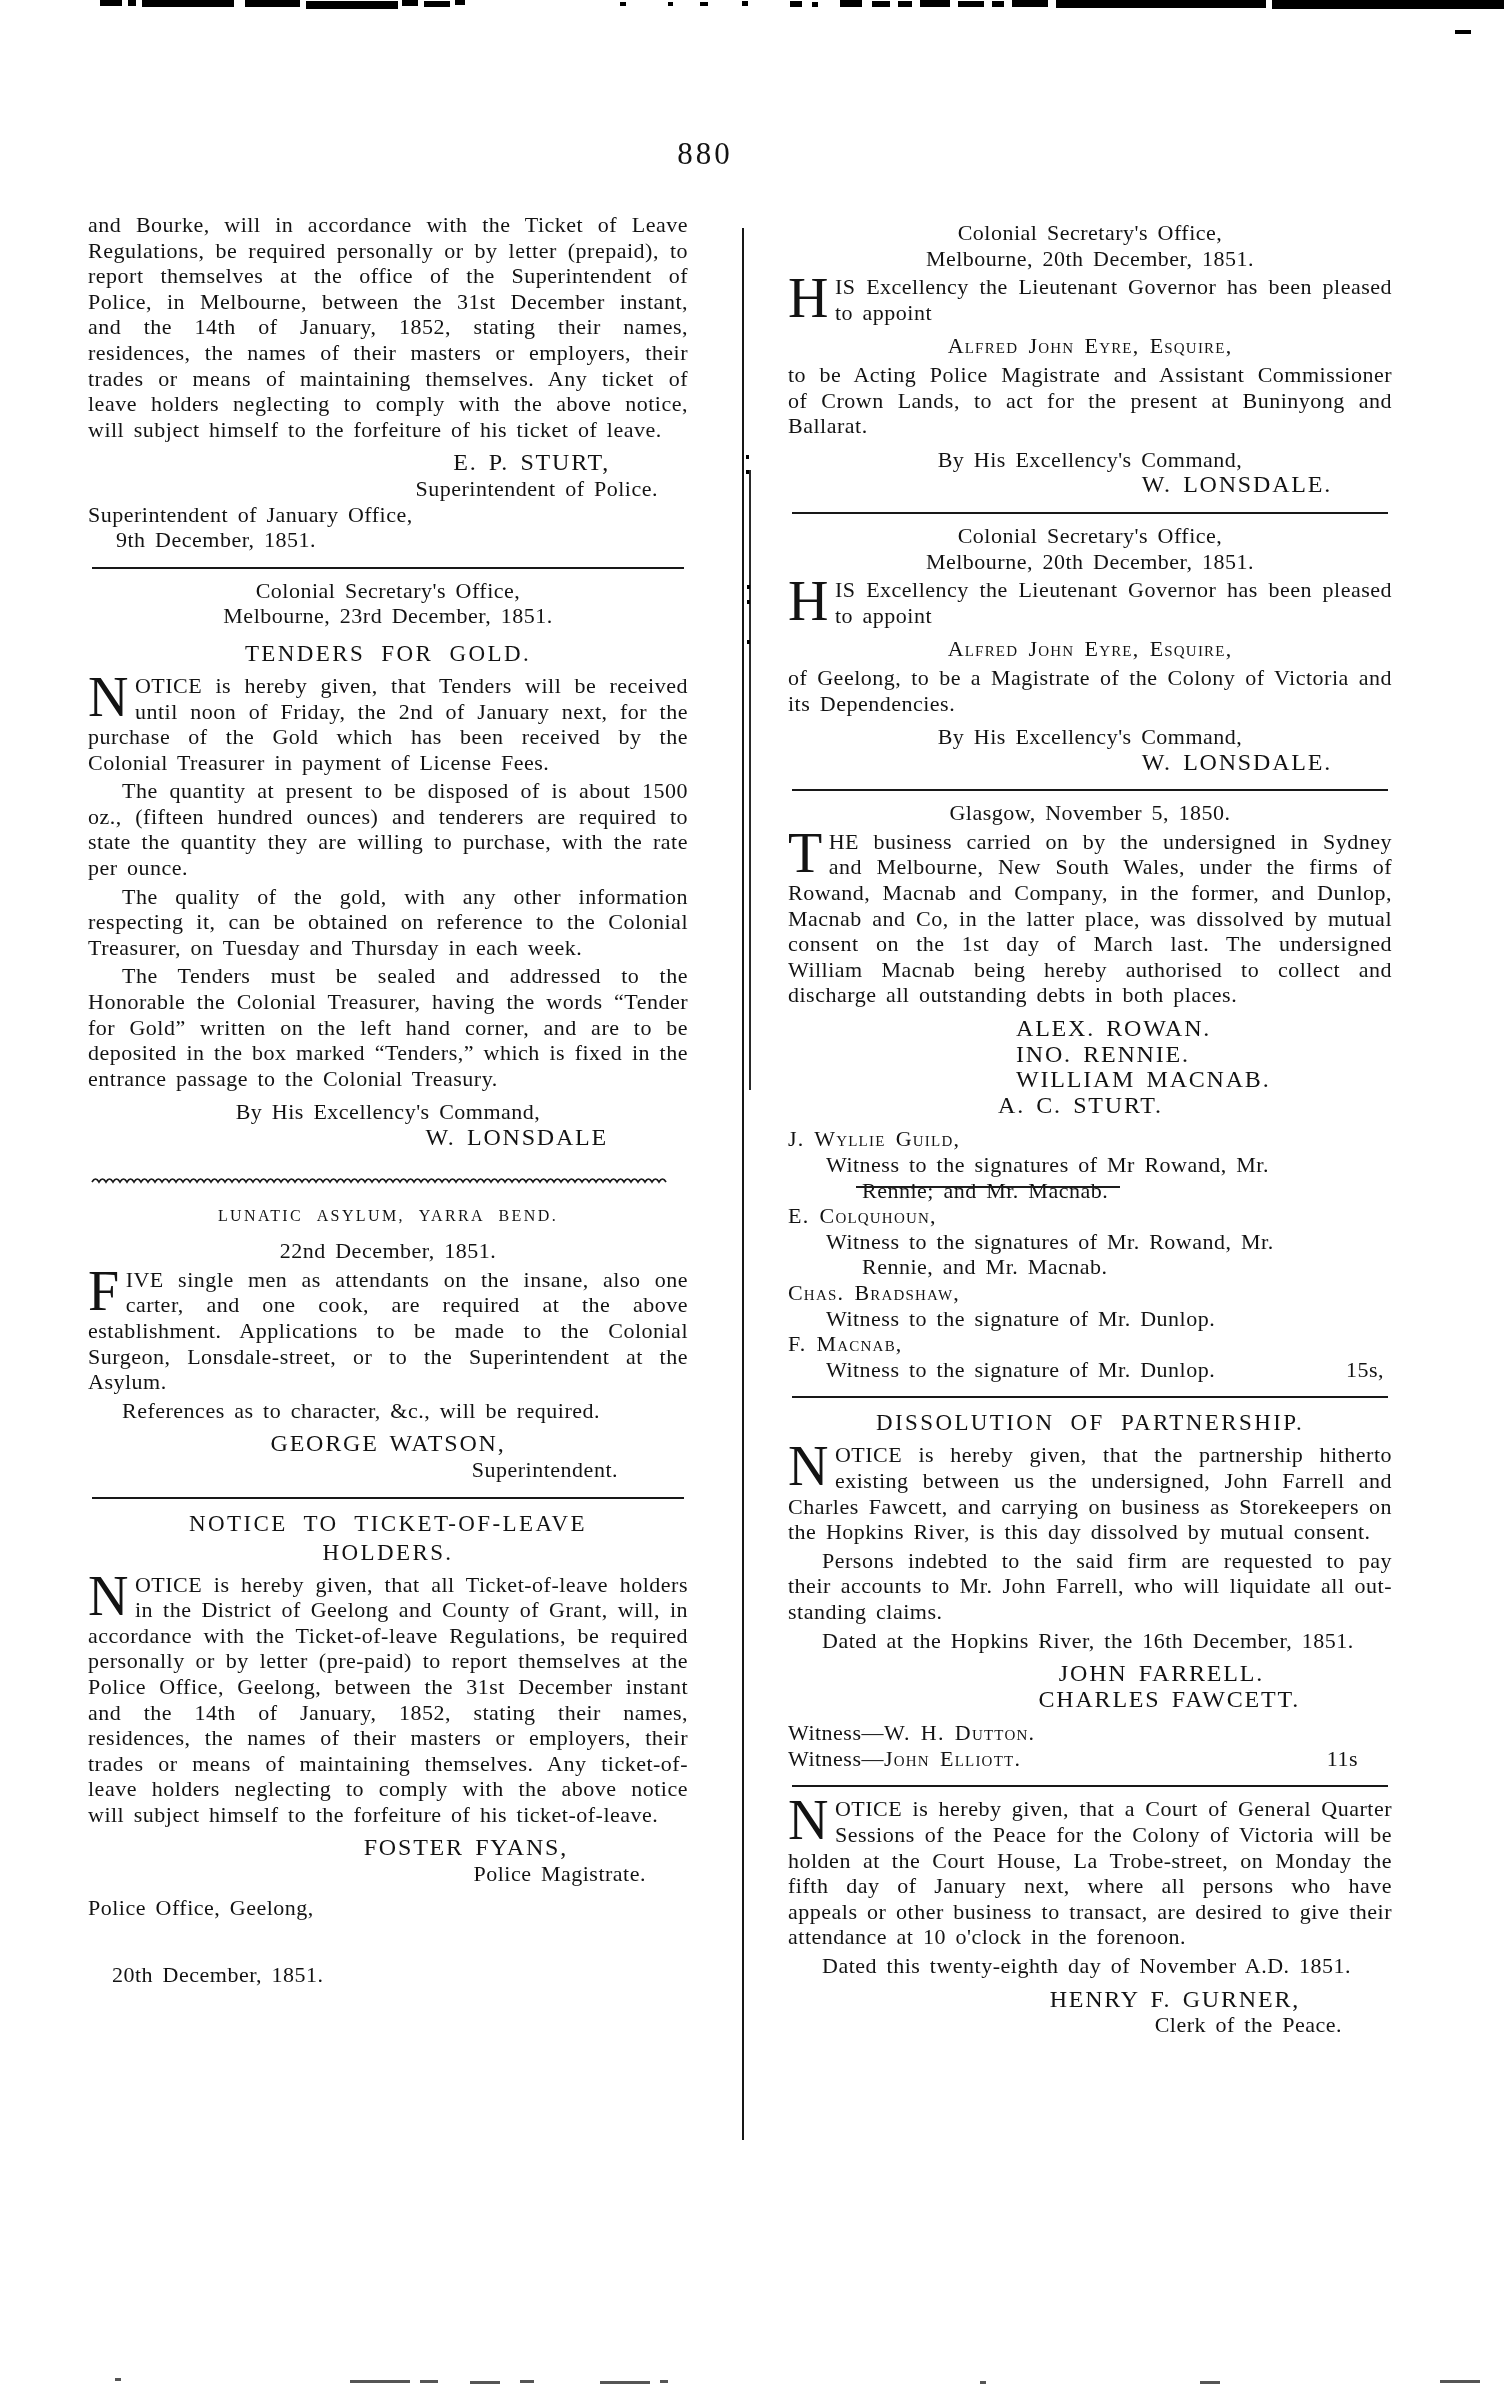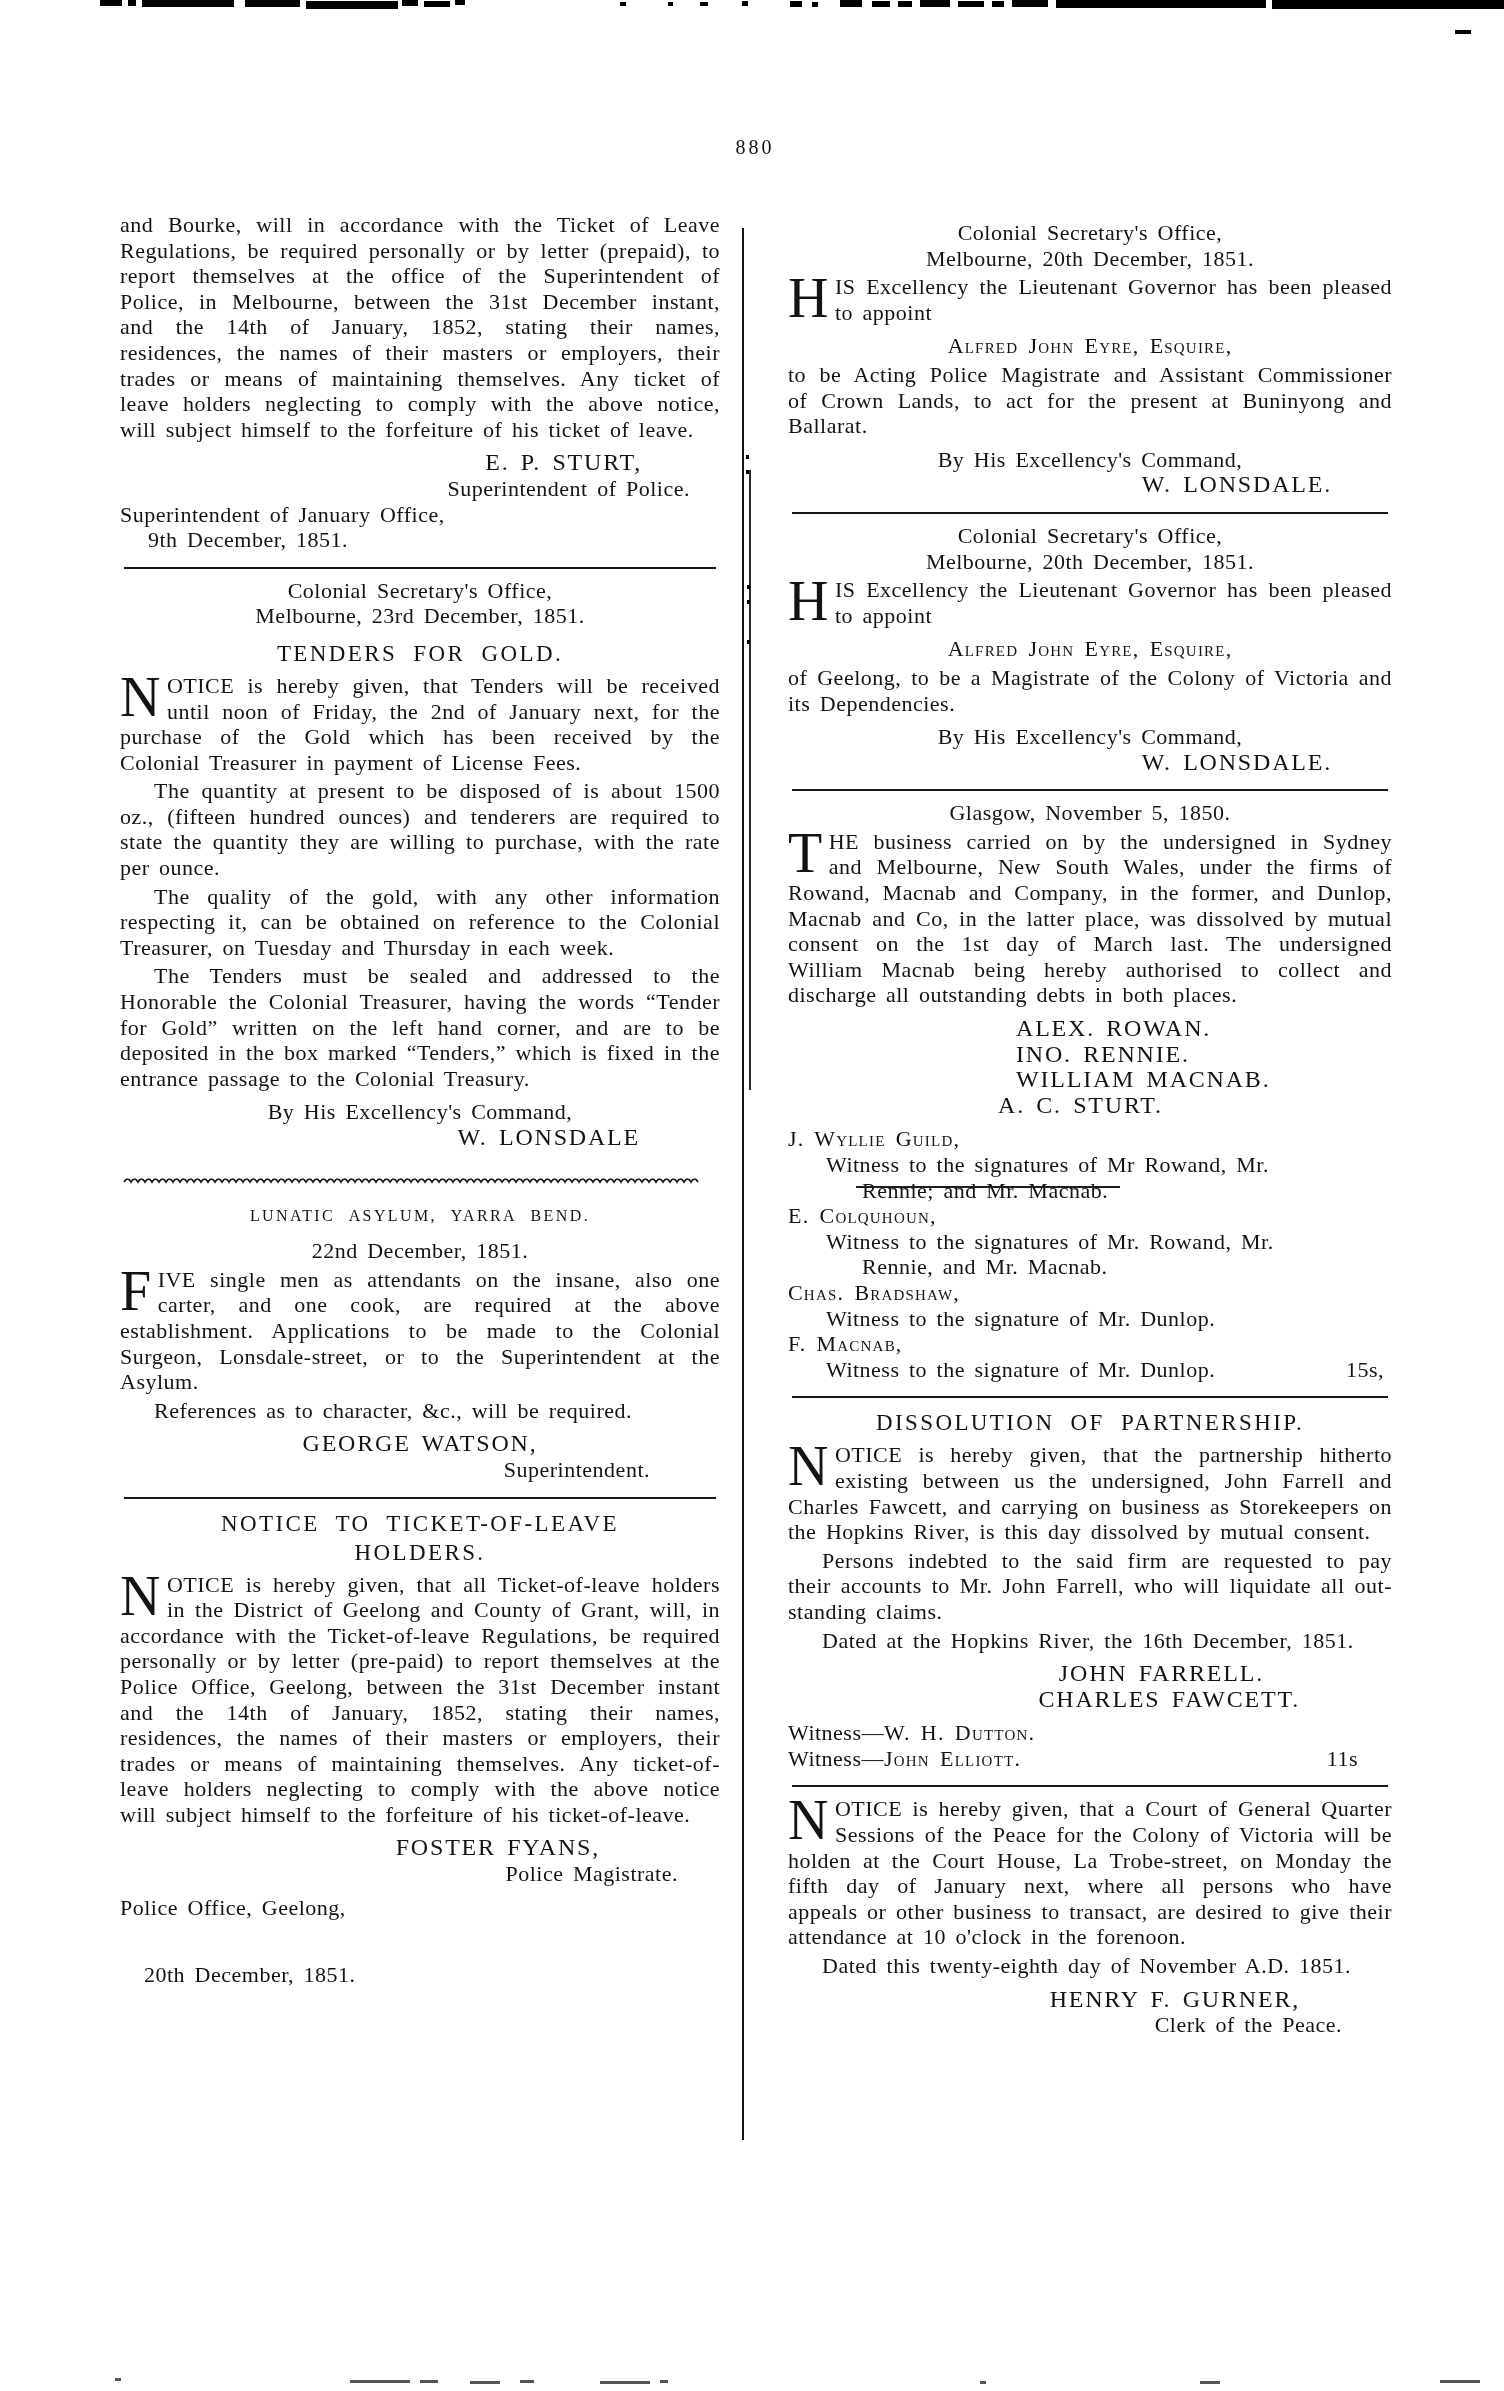--- a/index.html
+++ b/index.html
@@ -2,26 +2,26 @@
 <html><head>
 <meta charset="utf-8">
 <style>
   html,body{margin:0;padding:0;}
   body{
     width:1504px;height:2391px;position:relative;overflow:hidden;
     background:#ffffff;color:#131313;
     font-family:"Liberation Serif","DejaVu Serif",serif;
   }
   #page-number{
-    position:absolute;top:136px;left:700px;width:110px;text-align:center;
-    font-size:20px;letter-spacing:3px;
+    position:absolute;top:136px;left:650px;width:110px;text-align:center;
+    font-size:31px;letter-spacing:3px;
   }
   .col{position:absolute;top:212px;font-size:22px;line-height:25.6px;
        letter-spacing:.5px;word-spacing:3.5px;}
-  #left-col{left:120px;width:600px;}
+  #left-col{left:88px;width:600px;}
   #right-col{left:788px;width:604px;}
   .para{text-align:justify;margin-top:3px;}
   .para.ind{text-indent:34px;}
   .para.first{margin-top:0;}
   .dropcap{float:left;font-size:56px;line-height:42px;padding:3px 6px 0 0;}
   .blk{margin-top:8px;}
   .line{min-height:25.6px;}
   .line.c{text-align:center;}
   .line.r{text-align:right;}
   .sc{font-variant:small-caps;letter-spacing:1.2px;}

